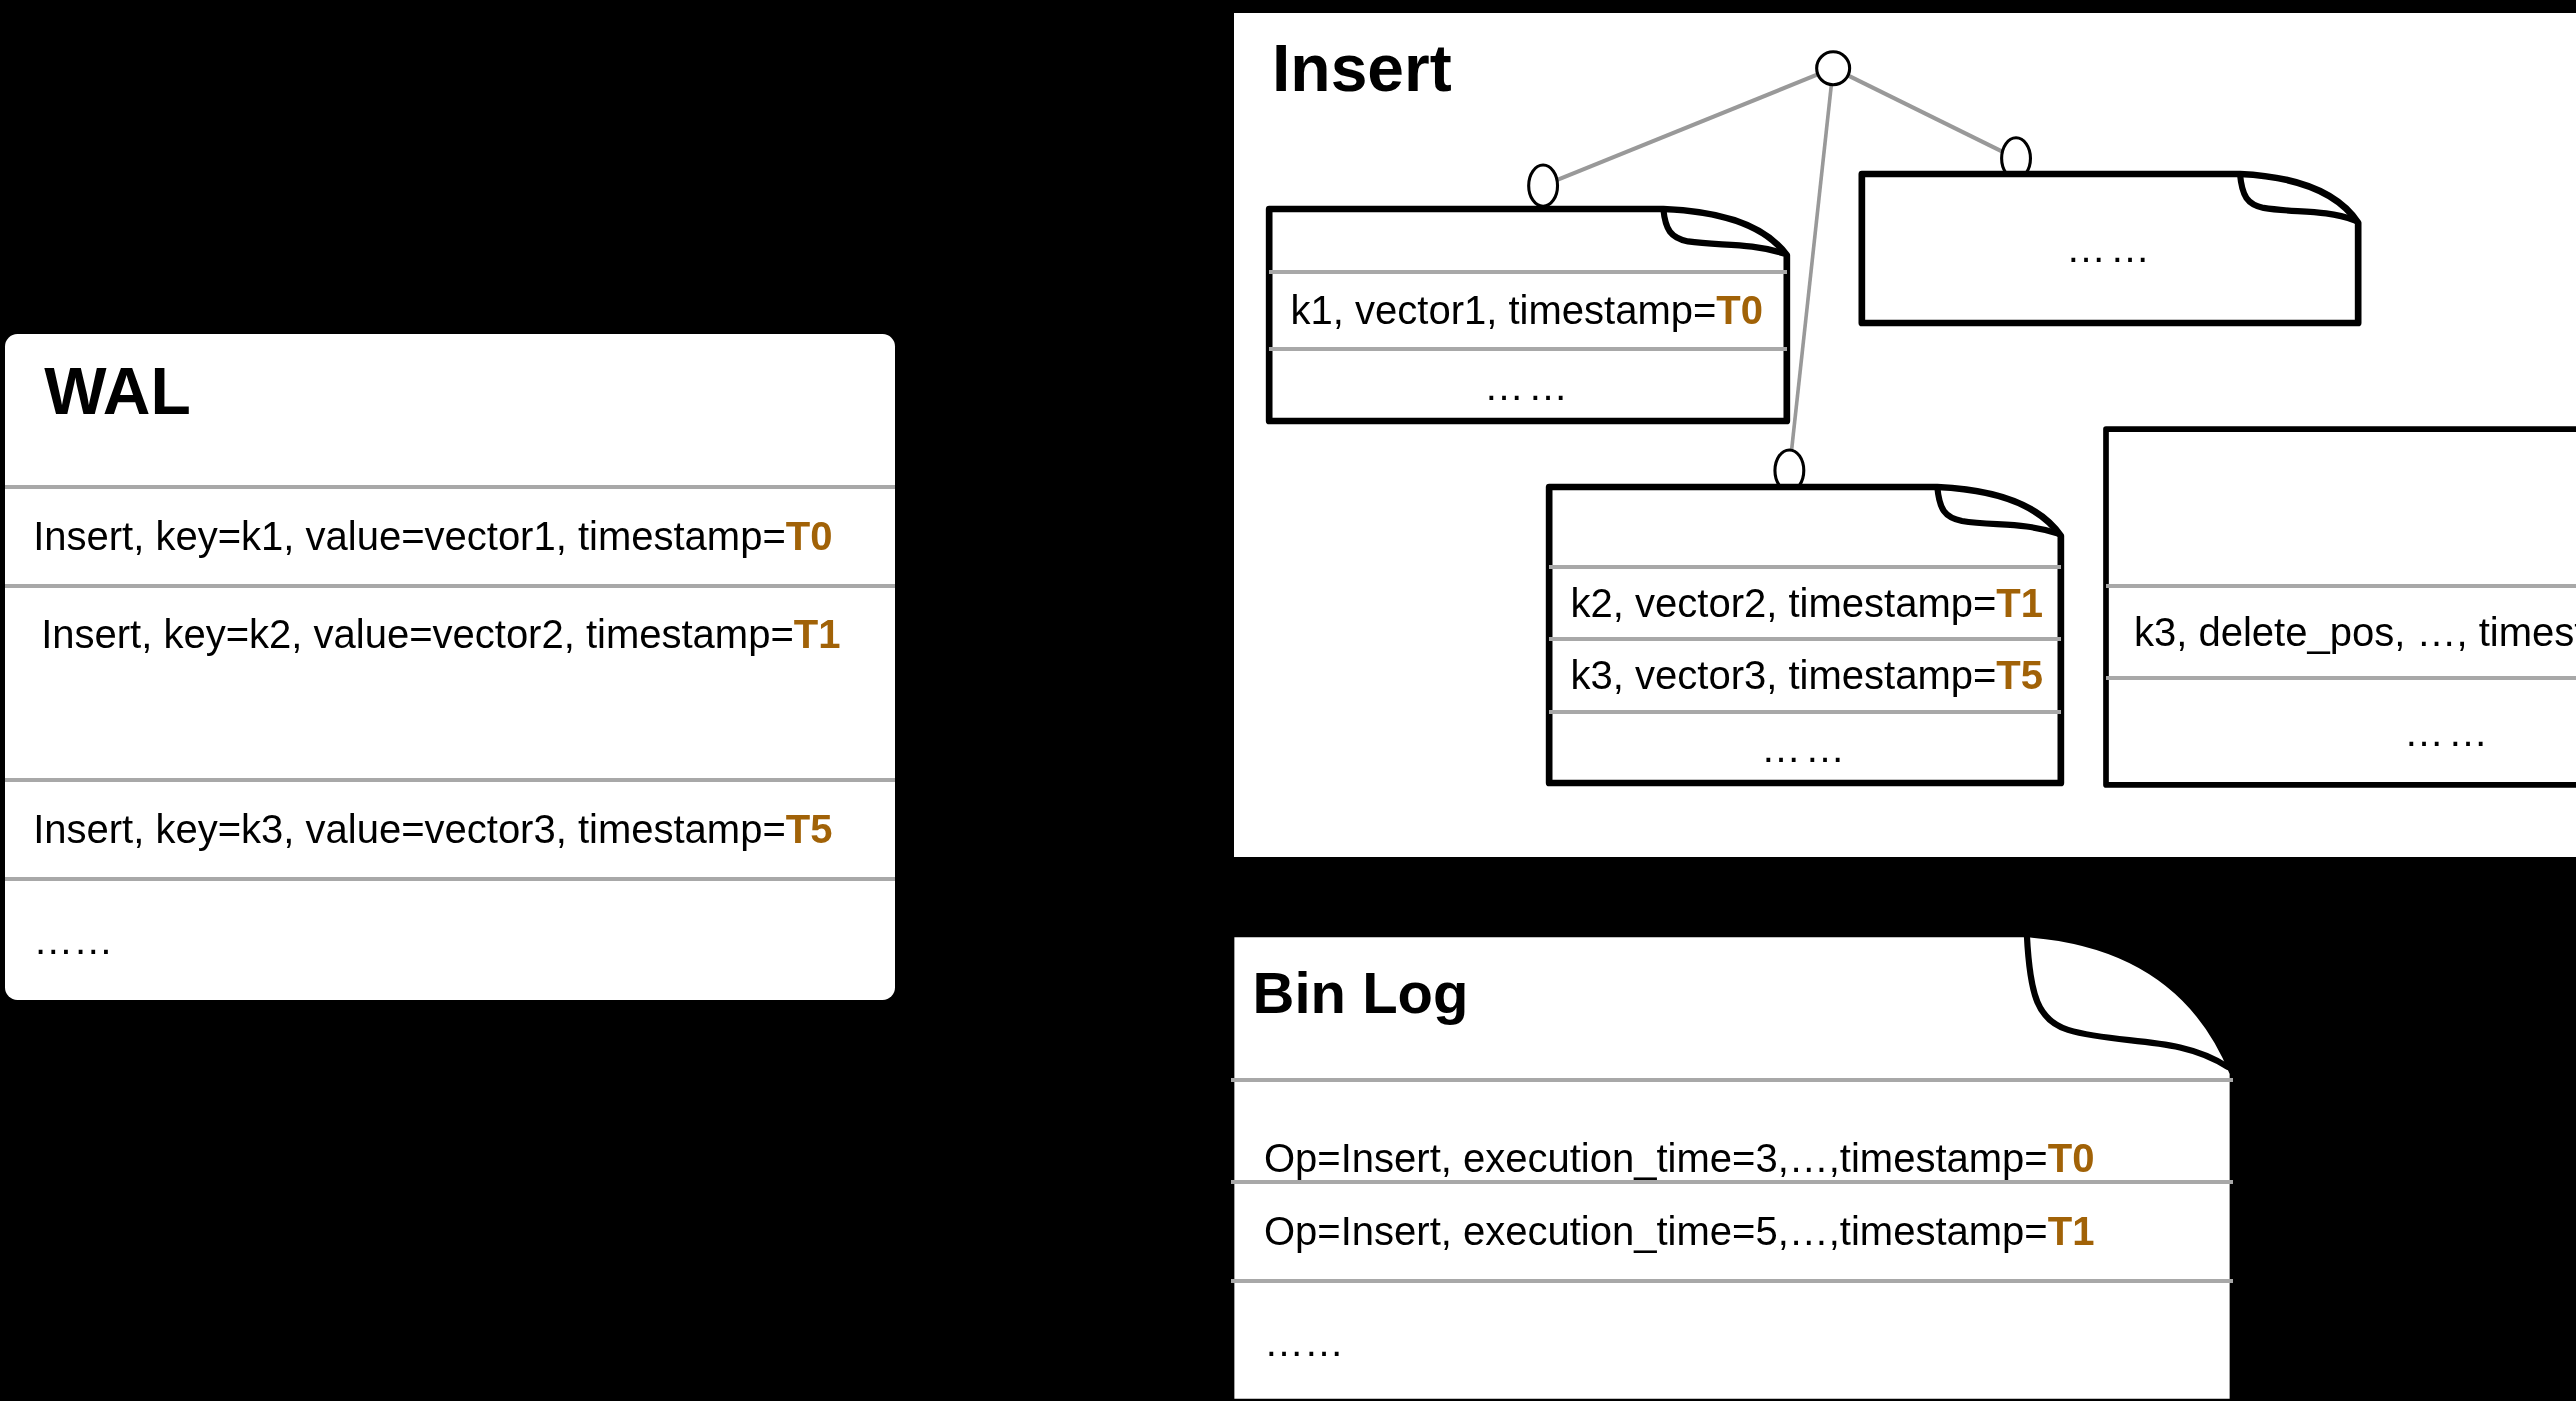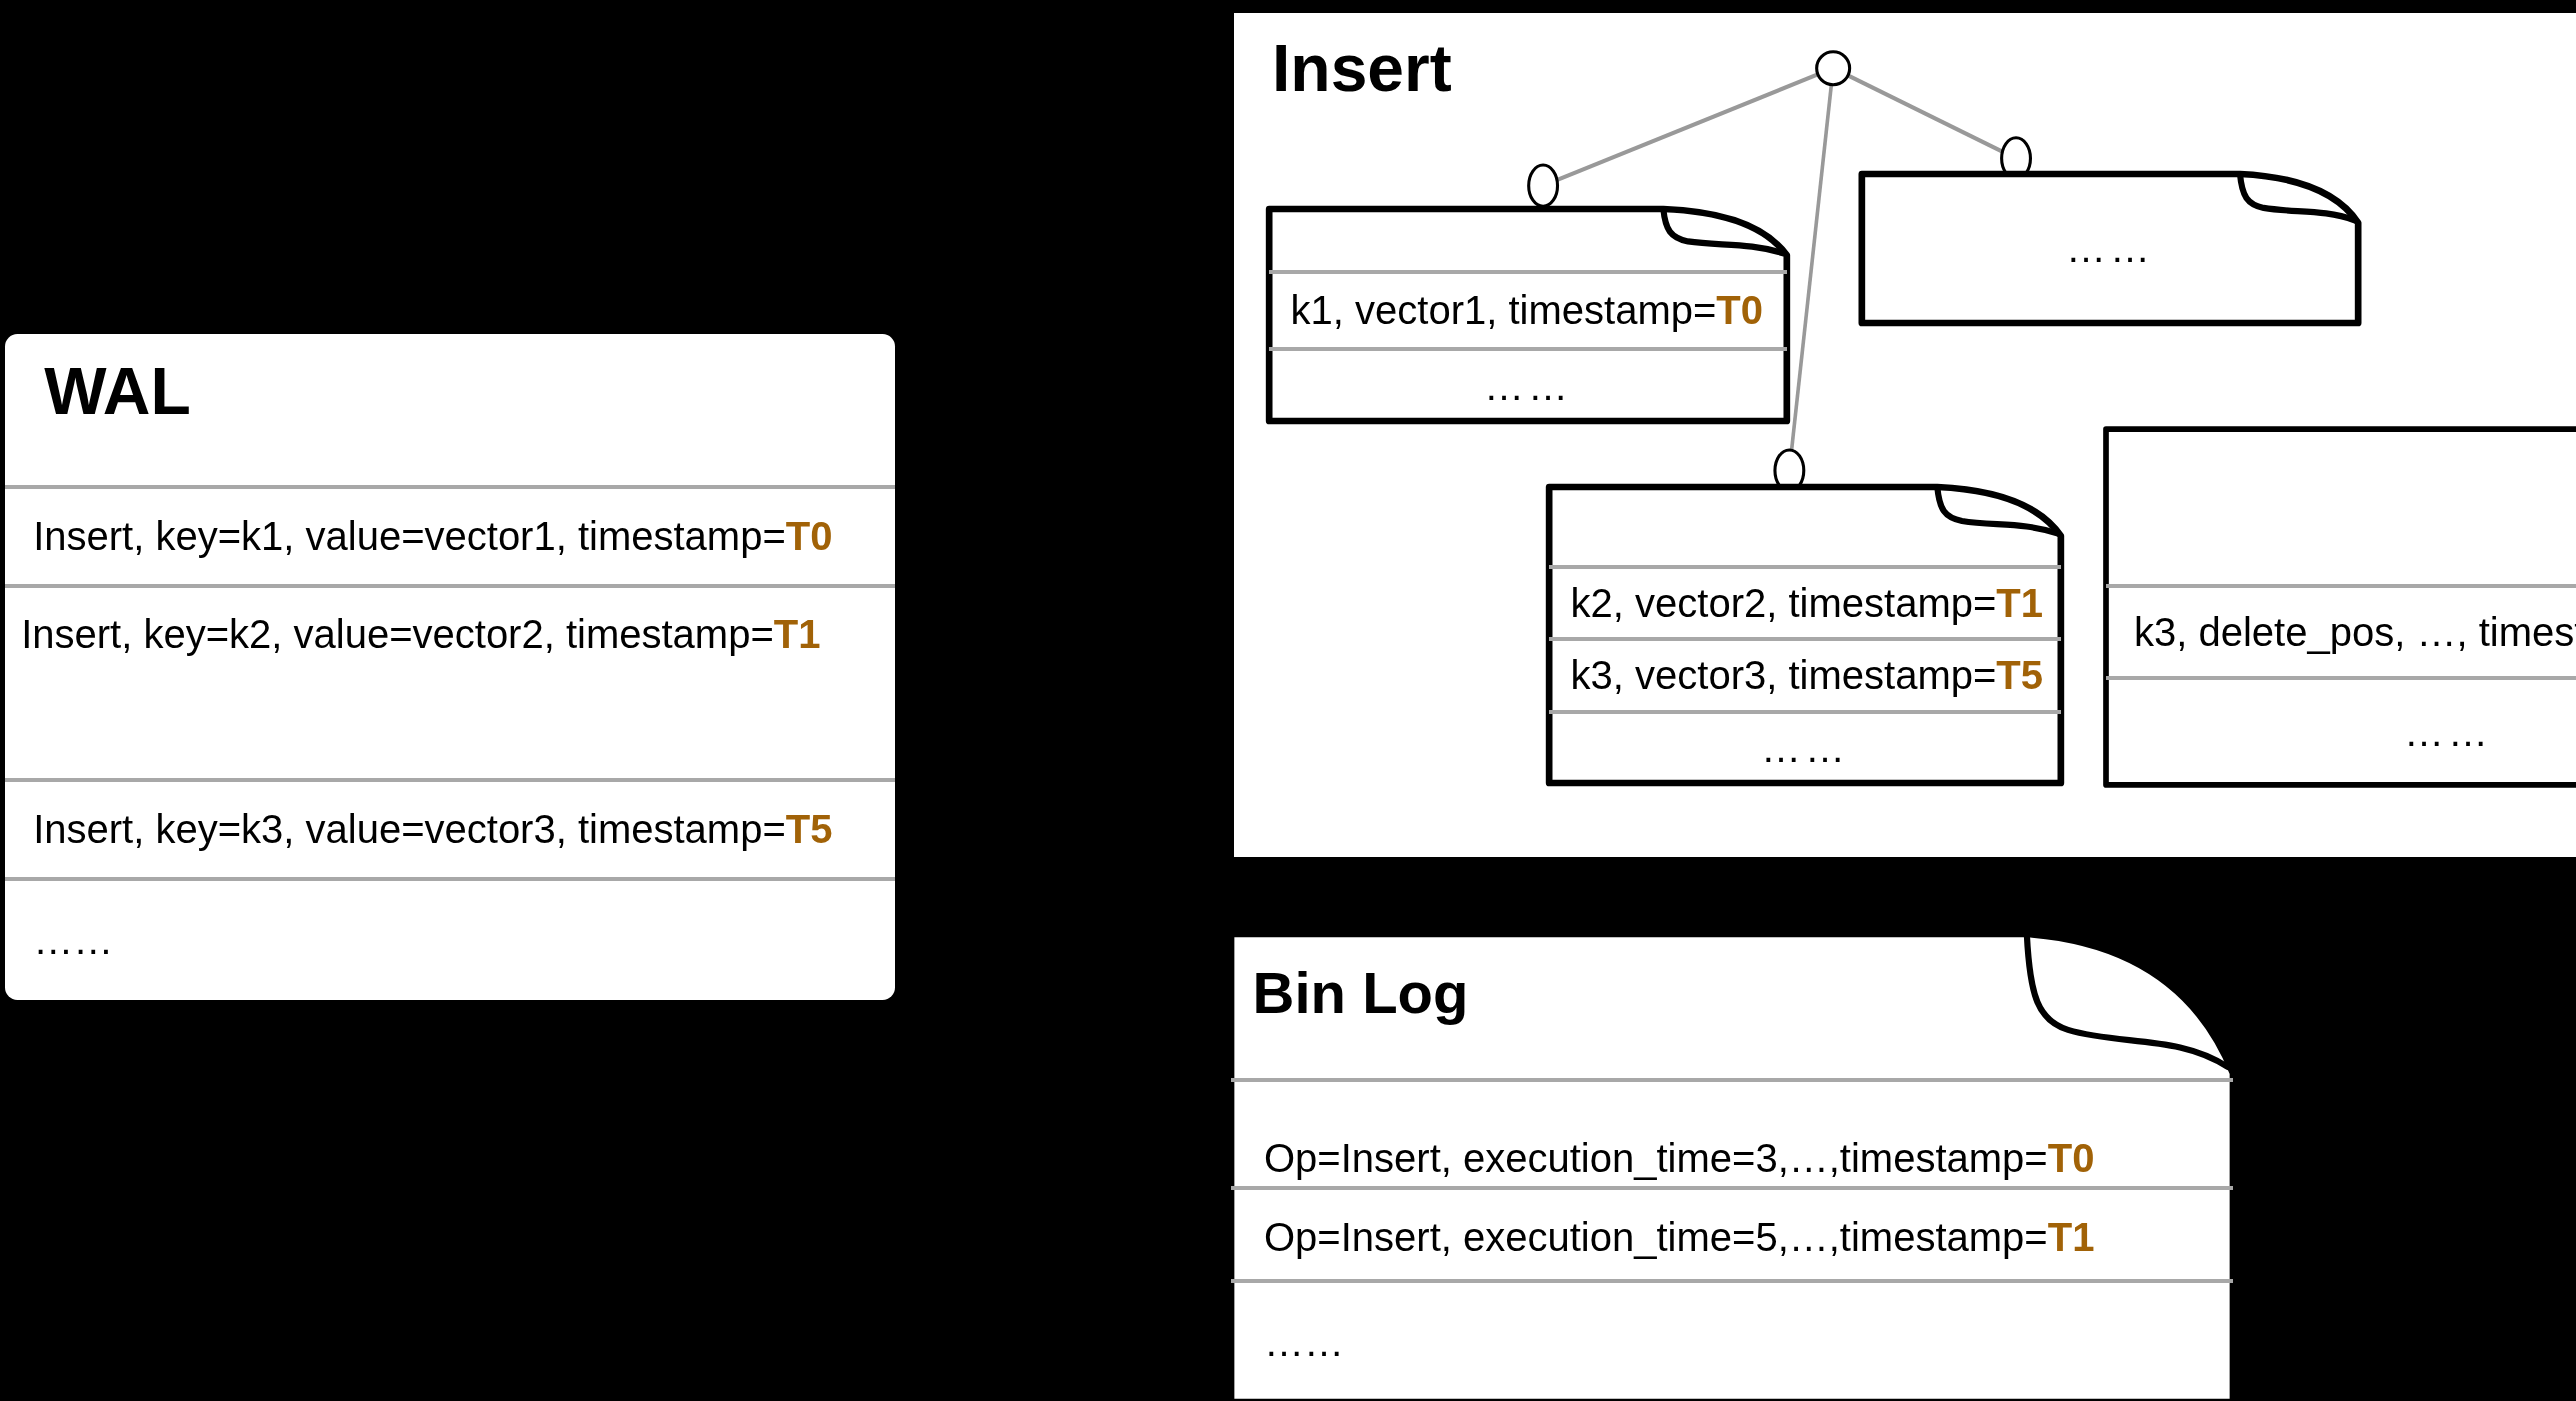--- a/index.html
+++ b/index.html
@@ -15,21 +15,21 @@
   .dots .t{letter-spacing:4.1px;}
   .page{position:absolute;}
   .page svg{position:absolute;left:0;top:0;overflow:visible;}
   .page .row{z-index:2;}
   .tree{position:absolute;left:0;top:0;z-index:0;}
   .pg{z-index:1;}
   
   #wal{left:5.2px;top:334px;width:890px;height:666px;border-radius:12.4px;}
   #wal .title{left:39px;top:16.5px;font-size:66px;line-height:80px;}
   #wal .r0{top:151px;height:99px;padding-left:28px;}
-  #wal .r1{top:250px;height:97px;padding-left:16px;}
+  #wal .r1{top:250px;height:97px;padding-left:36px;}
   #wal .r2{top:347px;height:97px;padding-left:28px;}
   #wal .r3{top:444px;height:99px;padding-left:28px;}
   #wal .r4{top:543px;height:123px;padding-left:28px;}
   
   #index-panel{left:1234px;top:13px;width:1578px;height:844px;}
   #index-panel > .title{left:38px;top:21.6px;font-size:66px;line-height:67px;}
   
   #page-k1{left:35px;top:196px;width:518px;height:212px;}
   #page-k1 .r0{top:61px;height:76px;padding-left:21.6px;}
   #page-k1 .r1{top:138px;height:75px;}
@@ -40,21 +40,21 @@
   #page-k2 .r1{top:150px;height:73px;padding-left:21.6px;}
   #page-k2 .r2{top:223px;height:73px;}
   #page-delete{left:872px;top:416px;width:684px;height:356px;}
   #page-delete .title{left:37px;top:27px;font-size:58px;line-height:64px;}
   #page-delete .r0{top:155px;height:93px;padding-left:28px;}
   #page-delete .r1{top:247px;height:109px;}
   
   #bin-log{left:1231px;top:934px;width:1002px;height:468px;}
   #bin-log .title{left:21.6px;top:27px;font-size:58px;line-height:64px;}
   #bin-log .r0{top:144px;height:103px;padding-left:33px;align-items:flex-end;}
-  #bin-log .r1{top:246px;height:99px;padding-left:33px;margin-top:6px;}
+  #bin-log .r1{top:246px;height:99px;padding-left:33px;}
   #bin-log .r2{top:345px;height:123px;padding-left:33px;}
 </style>
 </head>
 <body>
 
 <div class="stage">
 
   <div id="wal" class="card">
     <div class="title">WAL</div>
     <div class="row r0">

